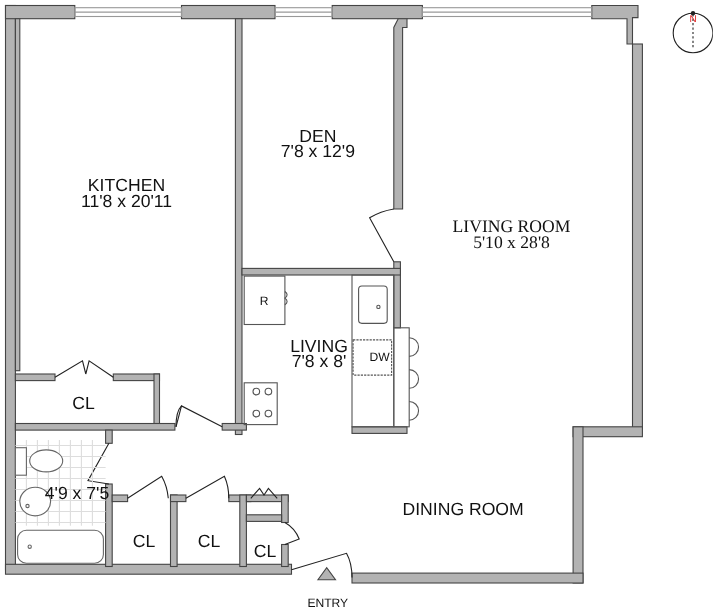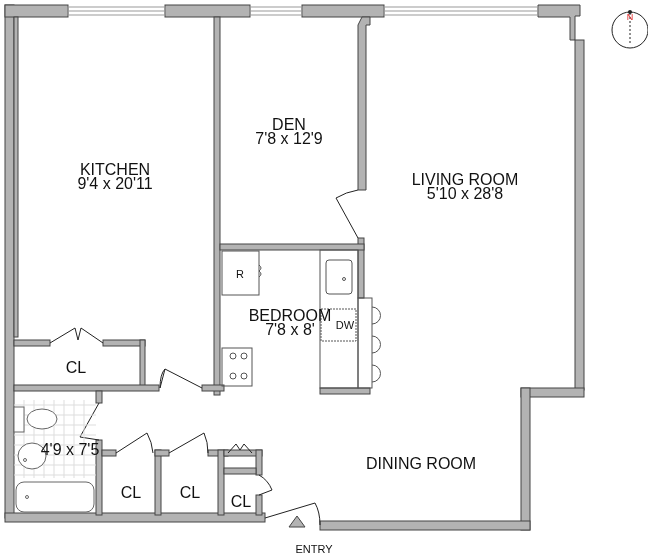--- a/index.html
+++ b/index.html
@@ -131,42 +131,42 @@
     <line x1="630" y1="13" x2="630" y2="45" stroke="#222" stroke-dasharray="2,2"></line>
     <circle cx="630" cy="12" r="2" fill="#222"></circle>
   </g>
 </svg>
 
 <div class="lbl" style="left:630px;top:10px;color:#e02020;font-size:9px;">N</div>
 <div class="lbl" style="left:640px;top:30px;font-size:7px;transform:rotate(70deg);">COMPASS</div>
 
 <div class="lbl" style="left:115px;top:163px;">
   <span>KITCHEN</span>
-  <span>9'4 x 20'11</span>
+  <span>11'8 x 20'11</span>
 </div>
 <div class="lbl" style="left:289px;top:118px;">
   <span>DEN</span>
   <span>7'8 x 12'9</span>
 </div>
-<div class="lbl" style="left:465px;top:173px;">
+<div class="lbl" style="left:465px;top:200px;font-family:Liberation Serif, serif;">
   <span>LIVING ROOM</span>
   <span>5'10 x 28'8</span>
 </div>
 <div class="lbl" style="left:290px;top:309px;">
-  <span>BEDROOM</span>
+  <span>LIVING</span>
   <span>7'8 x 8'</span>
 </div>
 <div class="lbl" style="left:70px;top:443px;">
   <span>4'9 x 7'5</span>
 </div>
 <div class="lbl" style="left:421px;top:457px;">
   <span>DINING ROOM</span>
 </div>
 
 <div class="lbl" style="left:76px;top:361px;">CL</div>
 <div class="lbl" style="left:131px;top:486px;">CL</div>
 <div class="lbl" style="left:190px;top:486px;">CL</div>
 <div class="lbl" style="left:241px;top:495px;">CL</div>
 
 <div class="lbl small" style="left:240px;top:267px;">R</div>
 <div class="lbl small" style="left:339px;top:318px;padding-left:12px;">DW</div>
 
-<div class="lbl small" style="left:314px;top:542px;">ENTRY</div>
+<div class="lbl small" style="left:298px;top:542px;">ENTRY</div>
 
 </body></html>

